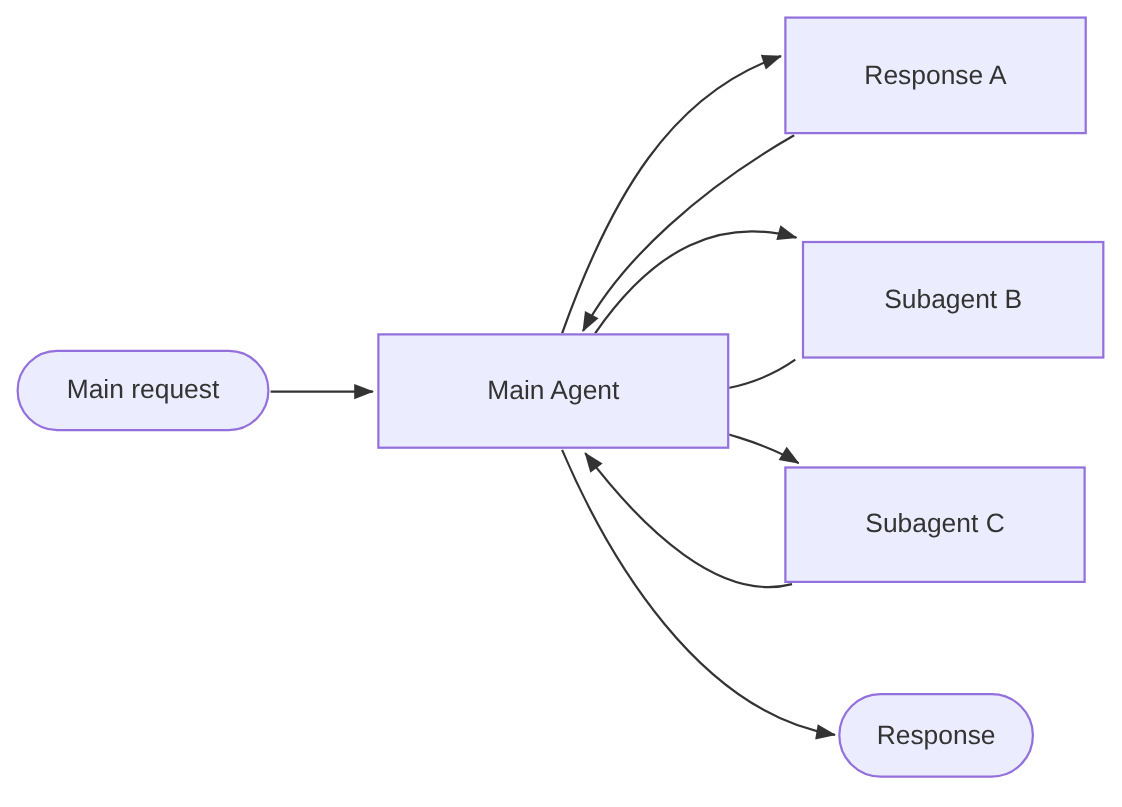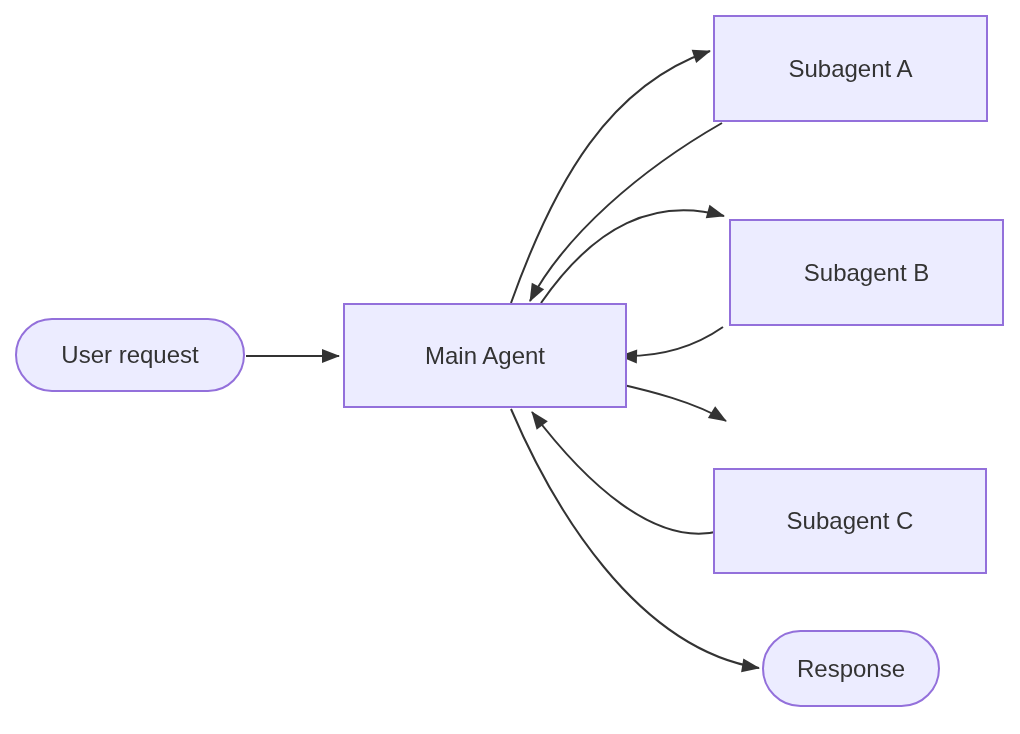--- a/index.html
+++ b/index.html
@@ -37,24 +37,24 @@
     box-sizing: border-box;
     color: #333333;
     font-size: 24px;
     text-align: center;
     white-space: nowrap;
   }
   .node.stadium { border-radius: 40px; }
   .node.rect { border-radius: 0; }
 
   #node-user-request { left: 15px;  top: 318px; width: 230px; height: 74px; }
-  #node-main-agent   { left: 343px; top: 303px; width: 284px; height: 105px; }
+  #node-main-agent   { left: 343px; top: 303px; width: 320px; height: 105px; }
   #node-subagent-a   { left: 713px; top: 15px;  width: 275px; height: 107px; }
   #node-subagent-b   { left: 729px; top: 219px; width: 275px; height: 107px; }
-  #node-subagent-c   { left: 713px; top: 424px; width: 274px; height: 106px; margin-top: 44px; }
+  #node-subagent-c   { left: 713px; top: 424px; width: 274px; height: 106px; }
   #node-response     { left: 762px; top: 630px; width: 178px; height: 77px; align-items: center; }
 </style>
 </head>
 <body>
 
 <div class="canvas">
 
   <svg class="edge-layer" viewBox="0 0 1020 734" xmlns="http://www.w3.org/2000/svg">
     <defs>
       <marker id="arrowhead" viewBox="0 0 20 16" refX="18" refY="8" markerWidth="20" markerHeight="16" markerUnits="userSpaceOnUse" orient="auto">
@@ -73,29 +73,29 @@
     <path class="edge" d="M723,327 C690,350 655,357 620,356" marker-end="url(#arrowhead)"></path>
 
     <path class="edge" d="M615,383 C650,391 695,402 726,421" marker-end="url(#arrowhead)"></path>
 
     <path class="edge" d="M720,531 C655,548 585,482 532,412" marker-end="url(#arrowhead)"></path>
 
     <path class="edge" d="M511,409 C552,505 635,648 759,668" marker-end="url(#arrowhead)"></path>
   </svg>
 
   <div class="node stadium" id="node-user-request">
-    <span class="label">User request</span>
+    <span class="label">Main request</span>
   </div>
 
   <div class="node rect" id="node-main-agent">
     <span class="label">Main Agent</span>
   </div>
 
   <div class="node rect" id="node-subagent-a">
-    <span class="label">Subagent A</span>
+    <span class="label">Response A</span>
   </div>
 
   <div class="node rect" id="node-subagent-b">
     <span class="label">Subagent B</span>
   </div>
 
   <div class="node rect" id="node-subagent-c">
     <span class="label">Subagent C</span>
   </div>
 

